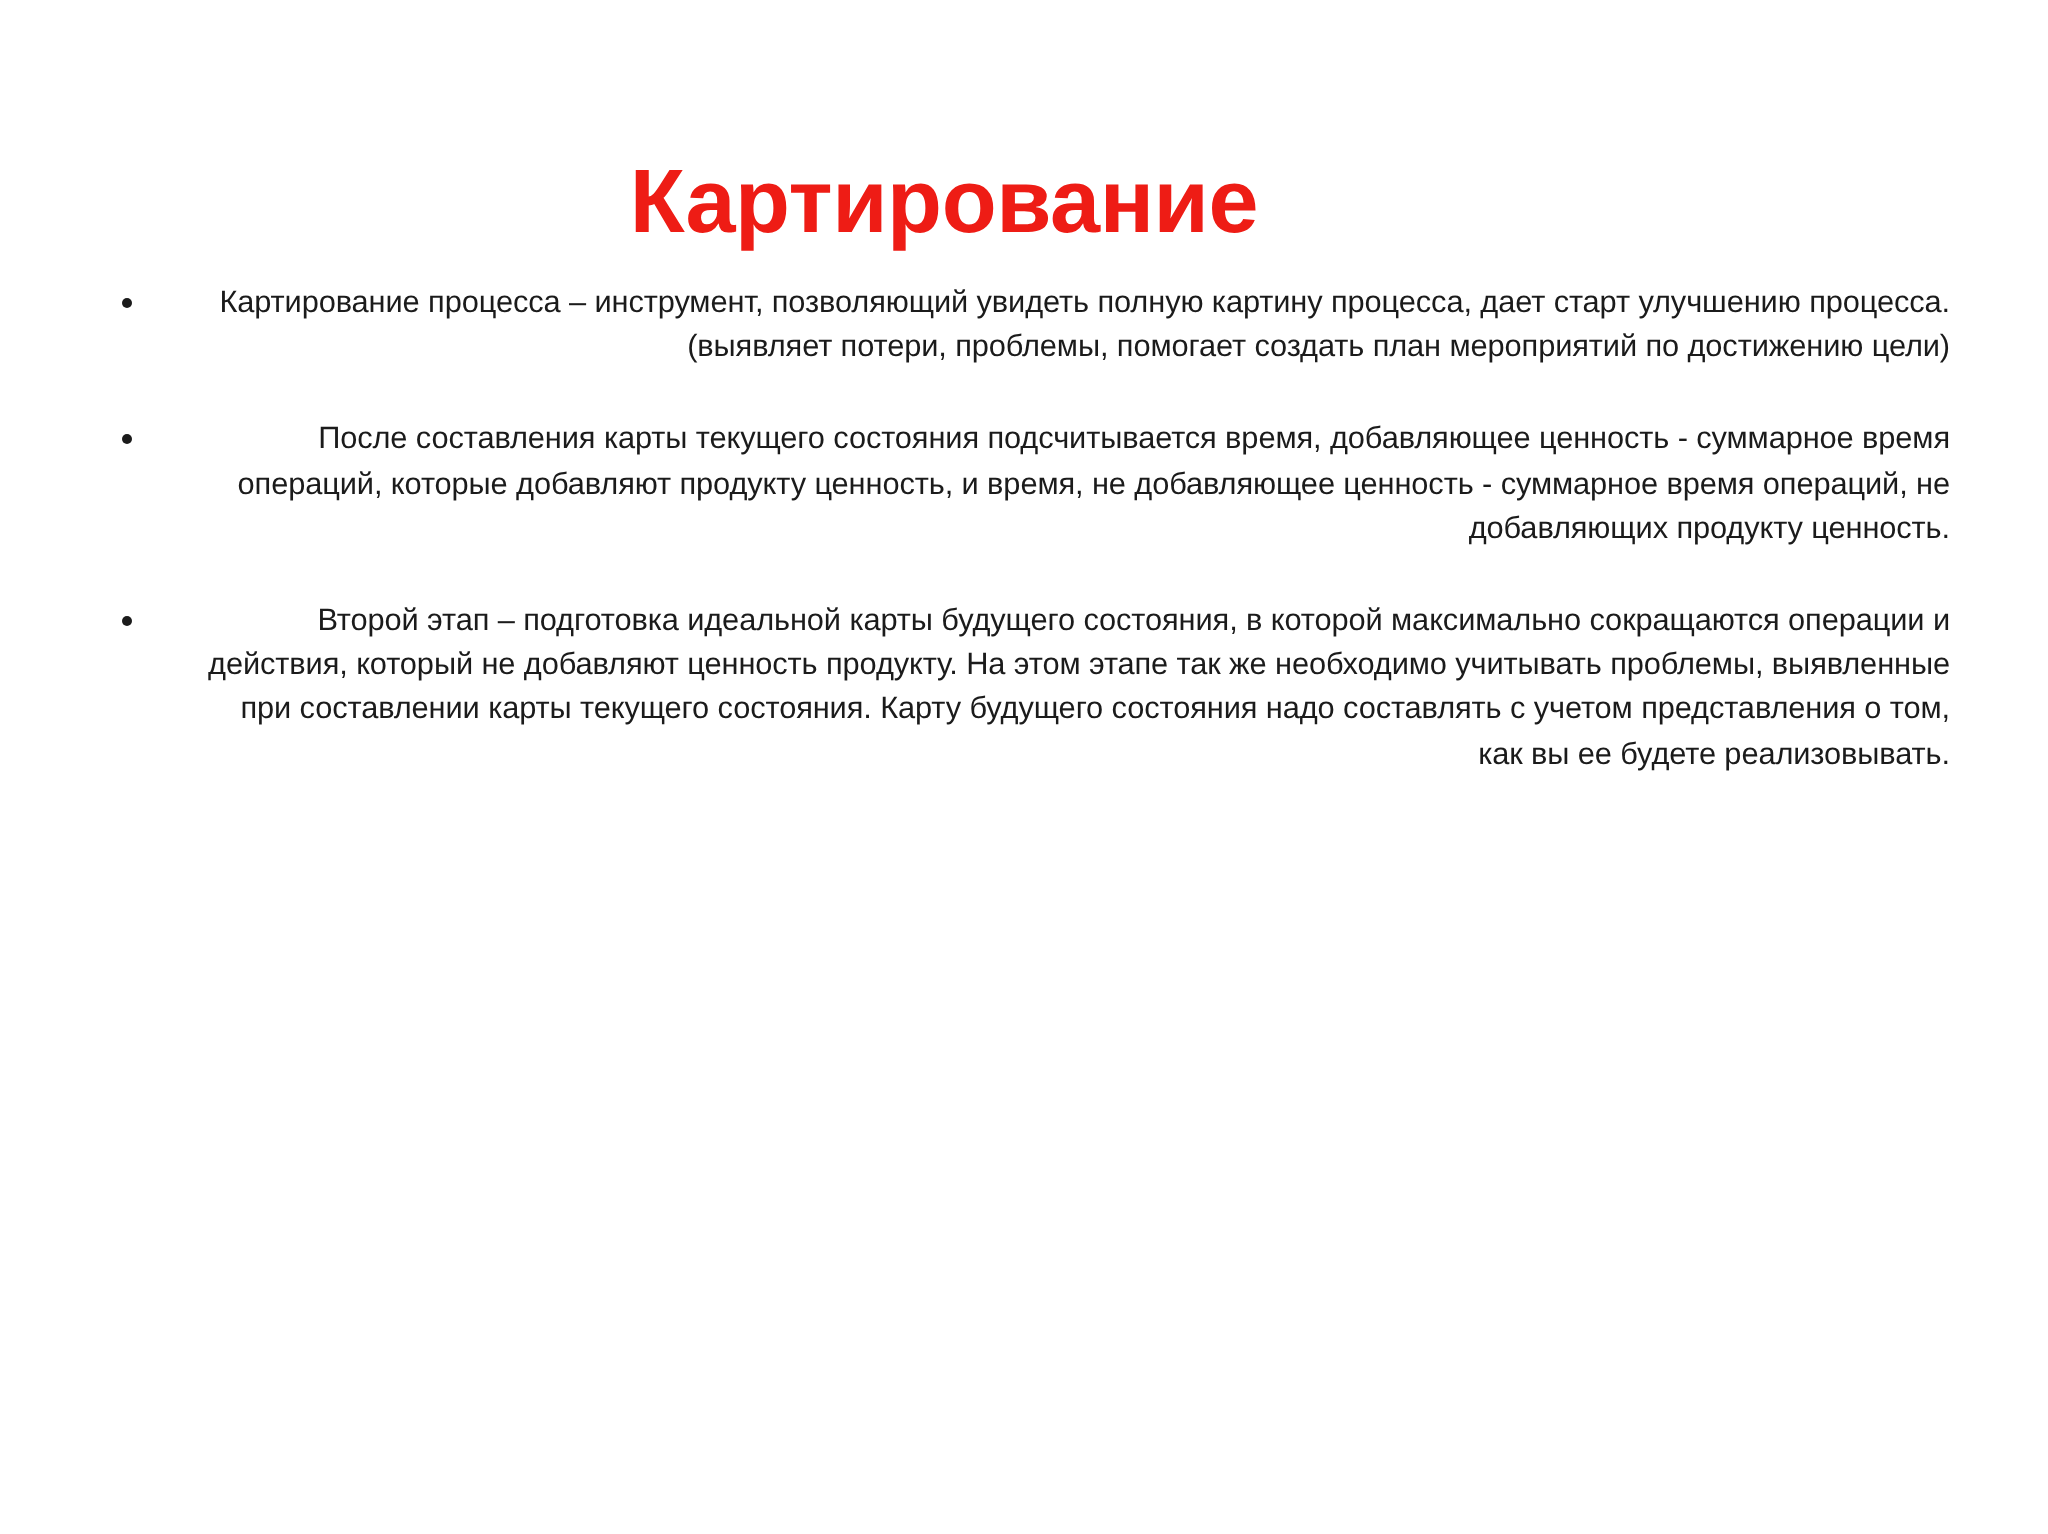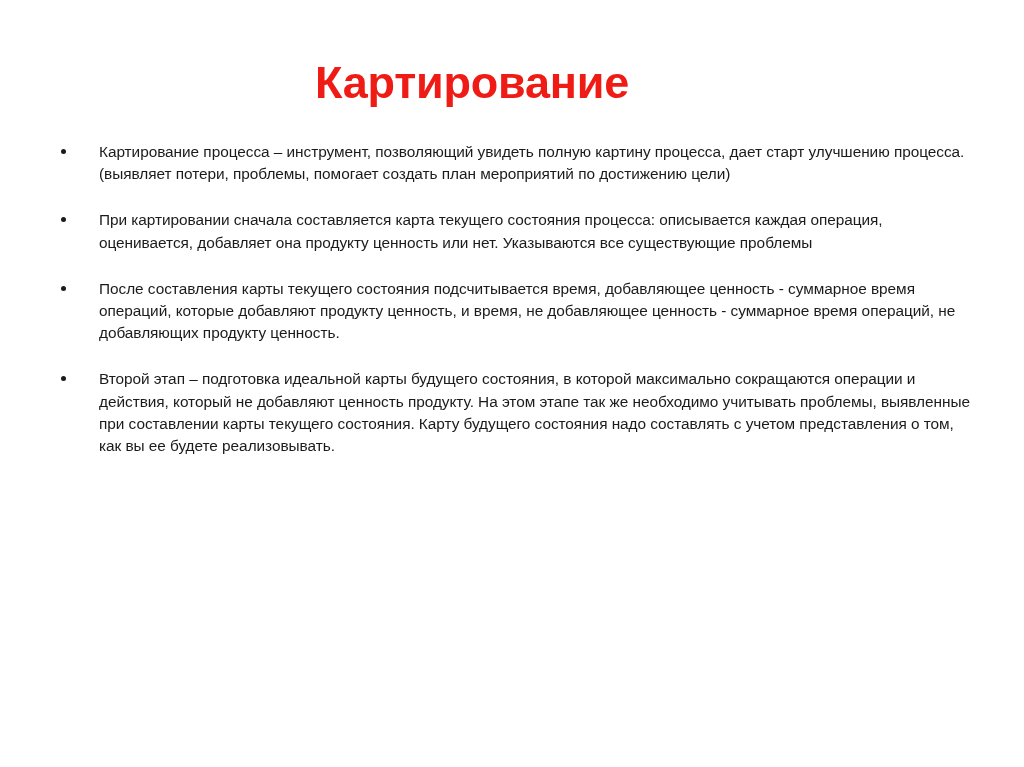--- a/index.html
+++ b/index.html
@@ -17,21 +17,21 @@
   }
   .slide {
     position: relative;
     width: 1024px;
     height: 767px;
     background: #ffffff;
     box-sizing: border-box;
   }
   .slide-title {
     position: absolute;
-    top: 26px;
+    top: 44px;
     left: 0;
     width: 944px;
     text-align: center;
     font-size: 45px;
     line-height: 54px;
     font-weight: bold;
     color: #ee1c15;
     letter-spacing: -0.2px;
     white-space: nowrap;
   }
@@ -46,21 +46,21 @@
     margin: 0;
     padding: 0;
   }
   .bullet-item {
     position: relative;
     padding-left: 44px;
     margin: 0 0 24px 0;
     font-size: 15.4px;
     line-height: 22.2px;
     color: #1b1b1b;
-    text-align: left;
+    text-align: right;
     letter-spacing: -0.05px;
   }
   .bullet-item:last-child {
     margin-bottom: 0;
   }
   .bullet-marker {
     position: absolute;
     left: 6px;
     top: 8px;
     width: 5px;
@@ -80,24 +80,20 @@
   <h1 class="slide-title">Картирование</h1>
 
   <div class="body-block">
     <ul class="bullet-list">
 
       <li class="bullet-item">
         <span class="bullet-marker"></span>
         <span class="bullet-text">Картирование процесса – инструмент, позволяющий увидеть полную картину процесса, дает старт улучшению процесса. (выявляет потери, проблемы, помогает создать план мероприятий по достижению цели)</span>
       </li>
 
-      <li class="bullet-item">
-        <span class="bullet-marker"></span>
-        <span class="bullet-text">При картировании сначала составляется карта текущего состояния процесса: описывается каждая операция, оценивается, добавляет она продукту ценность или нет. Указываются все существующие проблемы</span>
-      </li>
 
       <li class="bullet-item">
         <span class="bullet-marker"></span>
         <span class="bullet-text">После составления карты текущего состояния подсчитывается время, добавляющее ценность - суммарное время операций, которые добавляют продукту ценность, и время, не добавляющее ценность - суммарное время операций, не добавляющих продукту ценность.</span>
       </li>
 
       <li class="bullet-item">
         <span class="bullet-marker"></span>
         <span class="bullet-text">Второй этап – подготовка идеальной карты будущего состояния, в которой максимально сокращаются операции и действия, который не добавляют ценность продукту. На этом этапе так же необходимо учитывать проблемы, выявленные при составлении карты текущего состояния. Карту будущего состояния надо составлять с учетом представления о том, как вы ее будете реализовывать.</span>
       </li>

